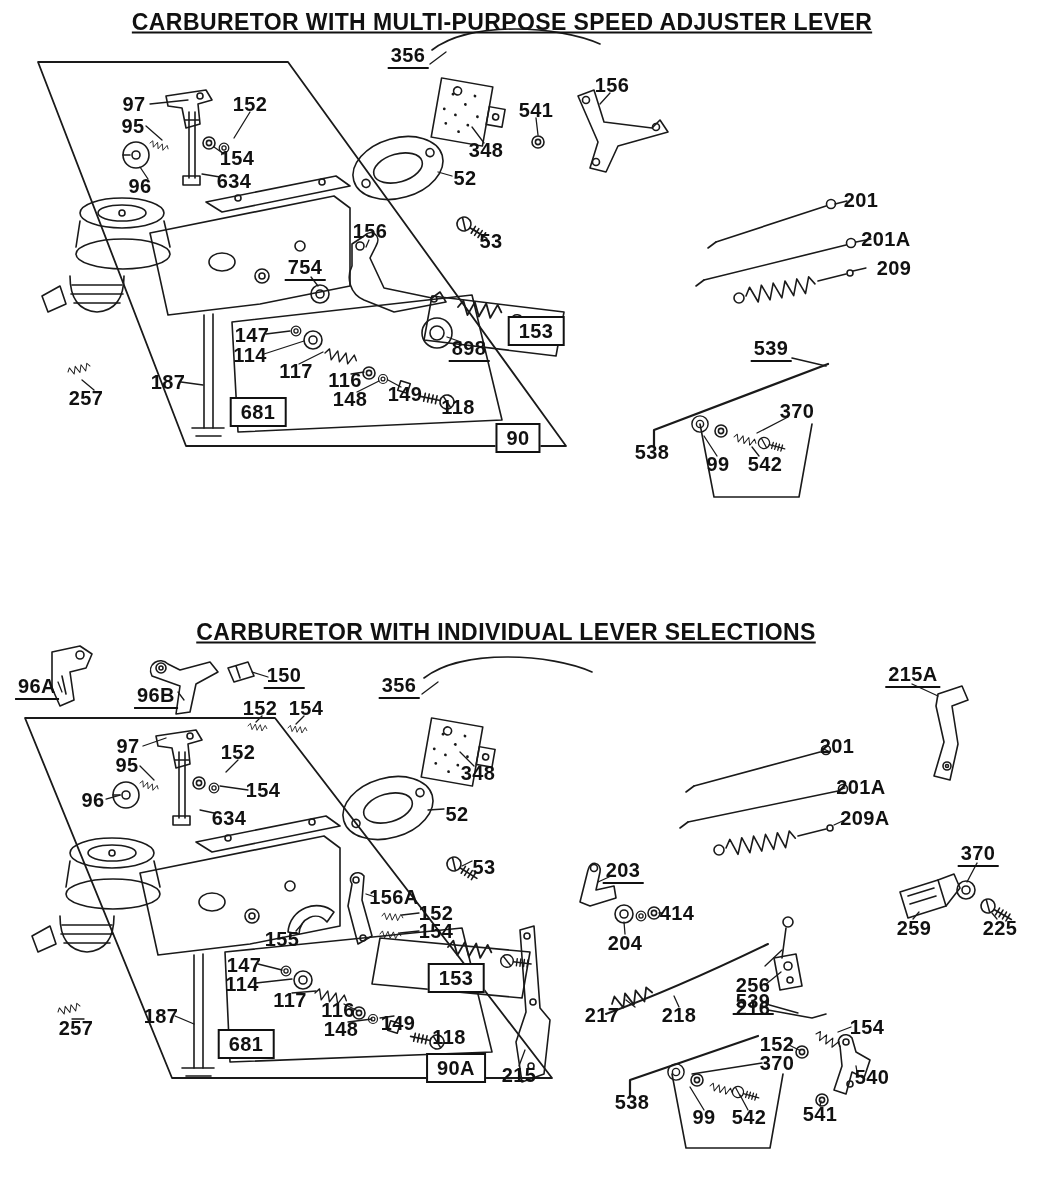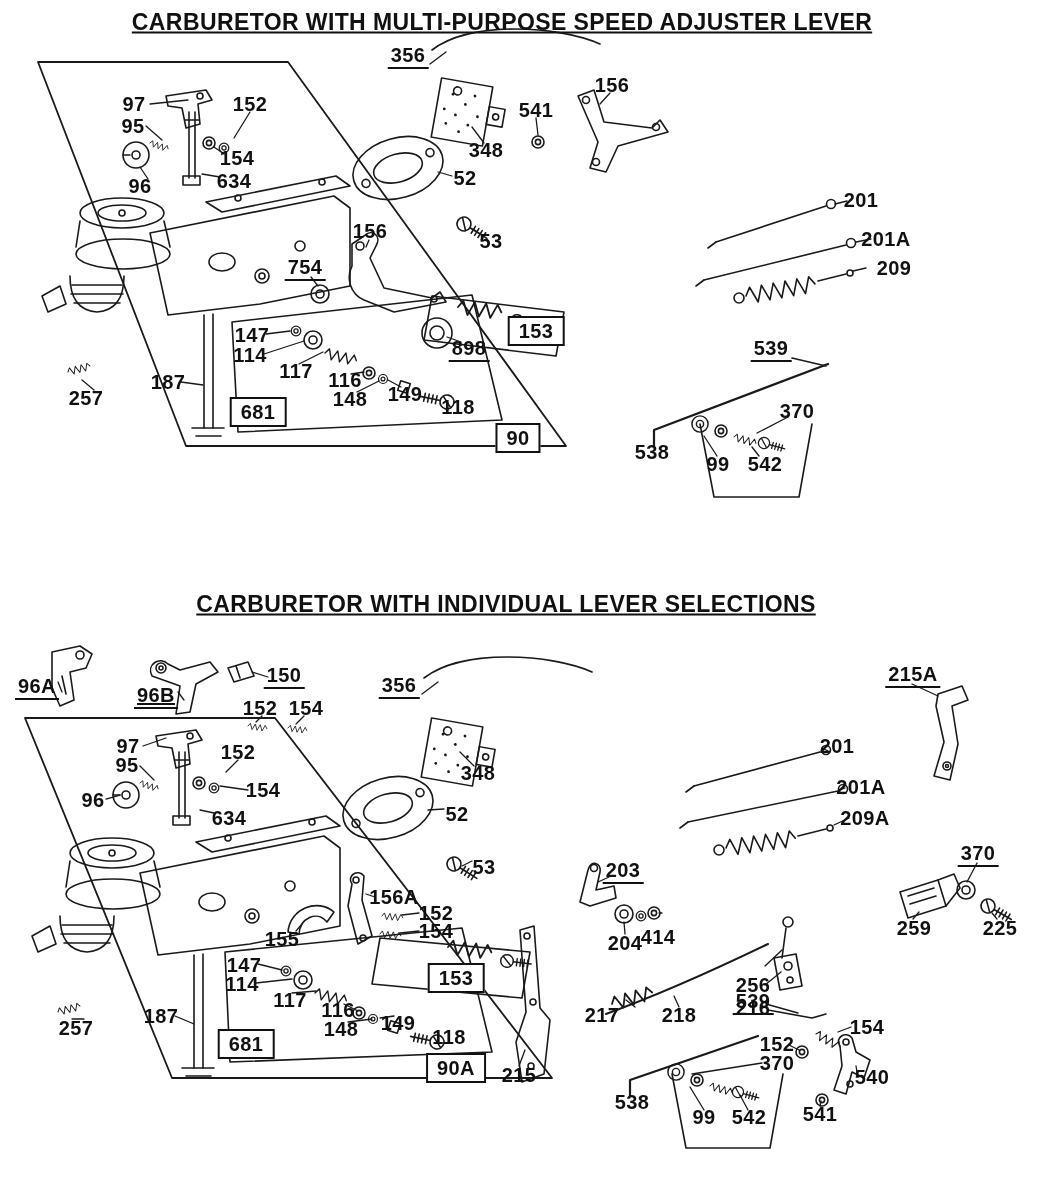--- a/index.html
+++ b/index.html
@@ -500,23 +500,23 @@
       <span class="part-label box" style="left: 258px; top: 412px;">681</span>
       <span class="part-label box" style="left: 518px; top: 438px;">90</span>
       <span class="part-label ul" style="left: 771px; top: 350px;">539</span>
       <span class="part-label" style="left: 797px; top: 411px;">370</span>
       <span class="part-label" style="left: 652px; top: 452px;">538</span>
       <span class="part-label" style="left: 718px; top: 464px;">99</span>
       <span class="part-label" style="left: 765px; top: 464px;">542</span>
     </div>
 
   <div class="section">
-    <div class="section-title" style="left: 506px; top: 604px;">CARBURETOR WITH INDIVIDUAL LEVER SELECTIONS</div>
+    <div class="section-title" style="left: 506px; top: 632px;">CARBURETOR WITH INDIVIDUAL LEVER SELECTIONS</div>
   <span class="part-label ul" style="left: 37px; top: 688px; text-align: right;">96A</span>
-      <span class="part-label ul" style="left: 156px; top: 697px; text-decoration: underline;">96B</span>
+      <span class="part-label ul" style="left: 156px; top: 697px;">96B</span>
       <span class="part-label ul" style="left: 284px; top: 677px;">150</span>
       <span class="part-label" style="left: 260px; top: 708px;">152</span>
       <span class="part-label" style="left: 306px; top: 708px;">154</span>
       <span class="part-label ul" style="left: 399px; top: 687px;">356</span>
       <span class="part-label" style="left: 128px; top: 746px;">97</span>
       <span class="part-label" style="left: 127px; top: 765px;">95</span>
       <span class="part-label" style="left: 238px; top: 752px;">152</span>
       <span class="part-label" style="left: 93px; top: 800px;">96</span>
       <span class="part-label" style="left: 263px; top: 790px;">154</span>
       <span class="part-label" style="left: 229px; top: 818px;">634</span>
@@ -538,21 +538,21 @@
       <span class="part-label" style="left: 338px; top: 1010px;">116</span>
       <span class="part-label" style="left: 341px; top: 1029px;">148</span>
       <span class="part-label" style="left: 398px; top: 1023px;">149</span>
       <span class="part-label" style="left: 449px; top: 1037px;">118</span>
       <span class="part-label" style="left: 76px; top: 1028px;">257</span>
       <span class="part-label" style="left: 161px; top: 1016px;">187</span>
       <span class="part-label box" style="left: 246px; top: 1044px;">681</span>
       <span class="part-label box" style="left: 456px; top: 1068px;">90A</span>
       <span class="part-label" style="left: 519px; top: 1075px;">215</span>
       <span class="part-label ul" style="left: 623px; top: 872px;">203</span>
-      <span class="part-label" style="left: 658px; top: 913px; margin-top: 24px;">414</span>
+      <span class="part-label" style="left: 677px; top: 913px;">414</span>
       <span class="part-label" style="left: 625px; top: 943px;">204</span>
       <span class="part-label" style="left: 753px; top: 1008px;">216</span>
       <span class="part-label" style="left: 753px; top: 985px;">256</span>
       <span class="part-label ul" style="left: 753px; top: 1003px;">539</span>
       <span class="part-label" style="left: 602px; top: 1015px;">217</span>
       <span class="part-label" style="left: 679px; top: 1015px;">218</span>
       <span class="part-label ul" style="left: 978px; top: 855px;">370</span>
       <span class="part-label" style="left: 914px; top: 928px;">259</span>
       <span class="part-label" style="left: 1000px; top: 928px;">225</span>
       <span class="part-label" style="left: 867px; top: 1027px;">154</span>

